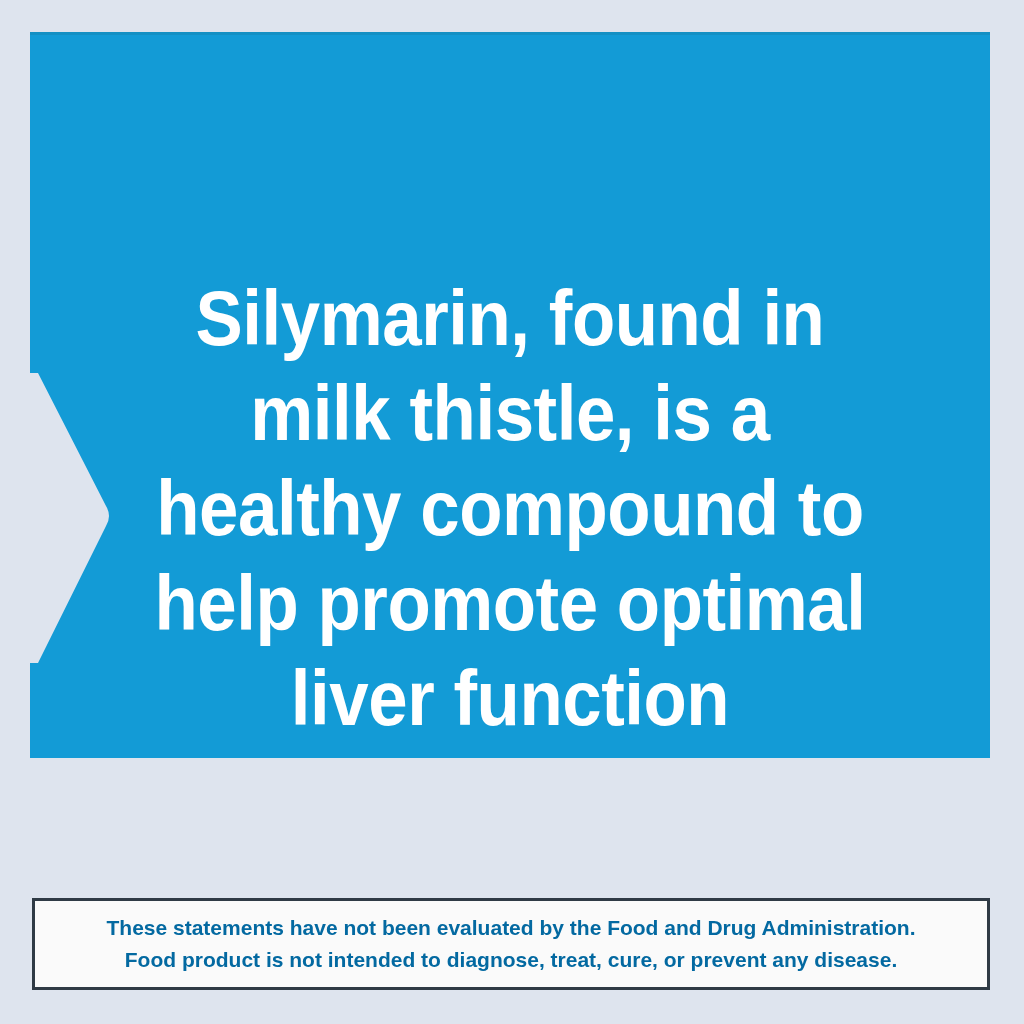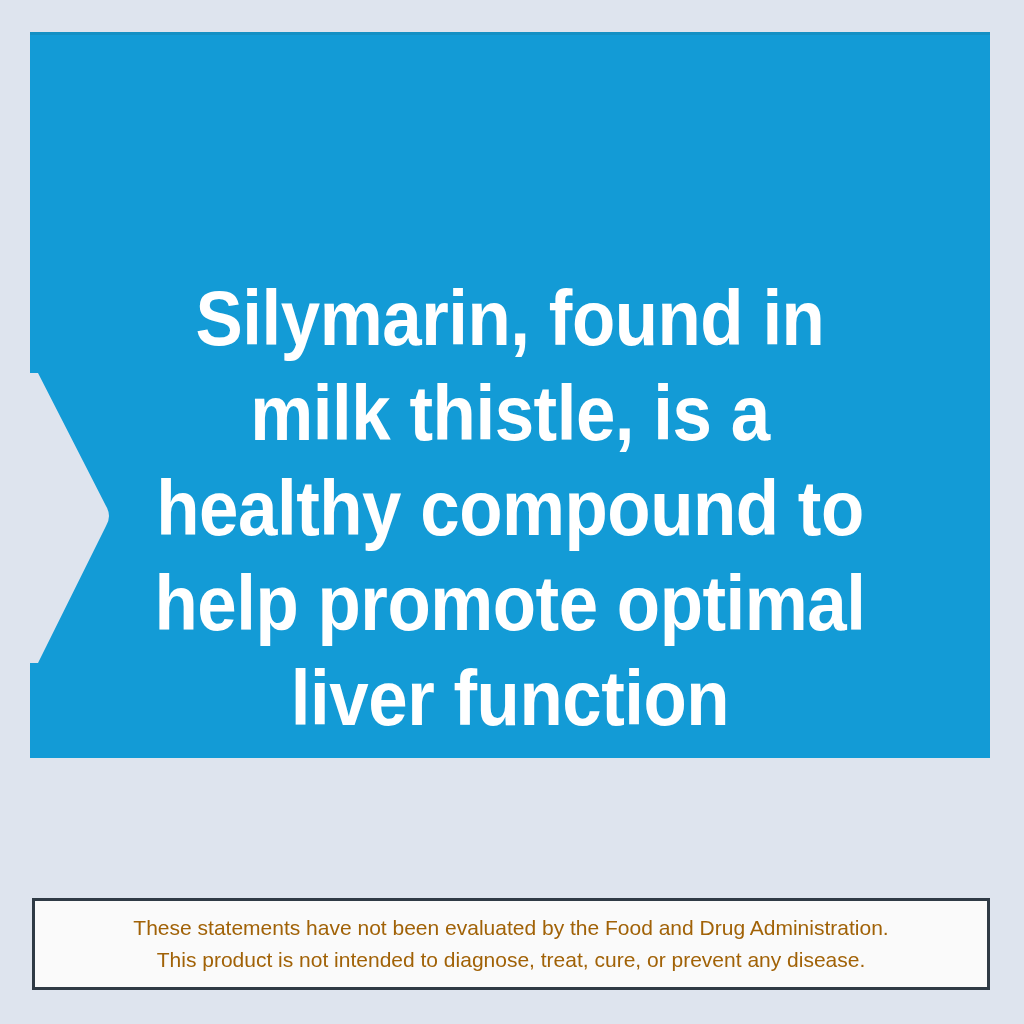--- a/index.html
+++ b/index.html
@@ -80,23 +80,23 @@
     background: #fafafa;
     border: 3px solid #2f3a45;
     box-sizing: border-box;
     display: flex;
     flex-direction: column;
     align-items: center;
     justify-content: center;
   }
 
   .disclaimer-line {
-    color: #a16207;
+    color: #0369a1;
     font-family: "Liberation Sans", sans-serif;
-    font-weight: normal;
+    font-weight: bold;
     font-size: 21px;
     line-height: 32px;
     text-align: center;
     white-space: nowrap;
   }
 </style>
 </head>
 <body>
 
 <div id="card-root">
@@ -117,16 +117,16 @@
 
     <div id="headline">Silymarin, found in
 milk thistle, is a
 healthy compound to
 help promote optimal
 liver function</div>
   </div>
 
   <div id="disclaimer-box">
     <div class="disclaimer-line">These statements have not been evaluated by the Food and Drug Administration.</div>
-    <div class="disclaimer-line">This product is not intended to diagnose, treat, cure, or prevent any disease.</div>
+    <div class="disclaimer-line">Food product is not intended to diagnose, treat, cure, or prevent any disease.</div>
   </div>
 
 </div>
 
 </body></html>

